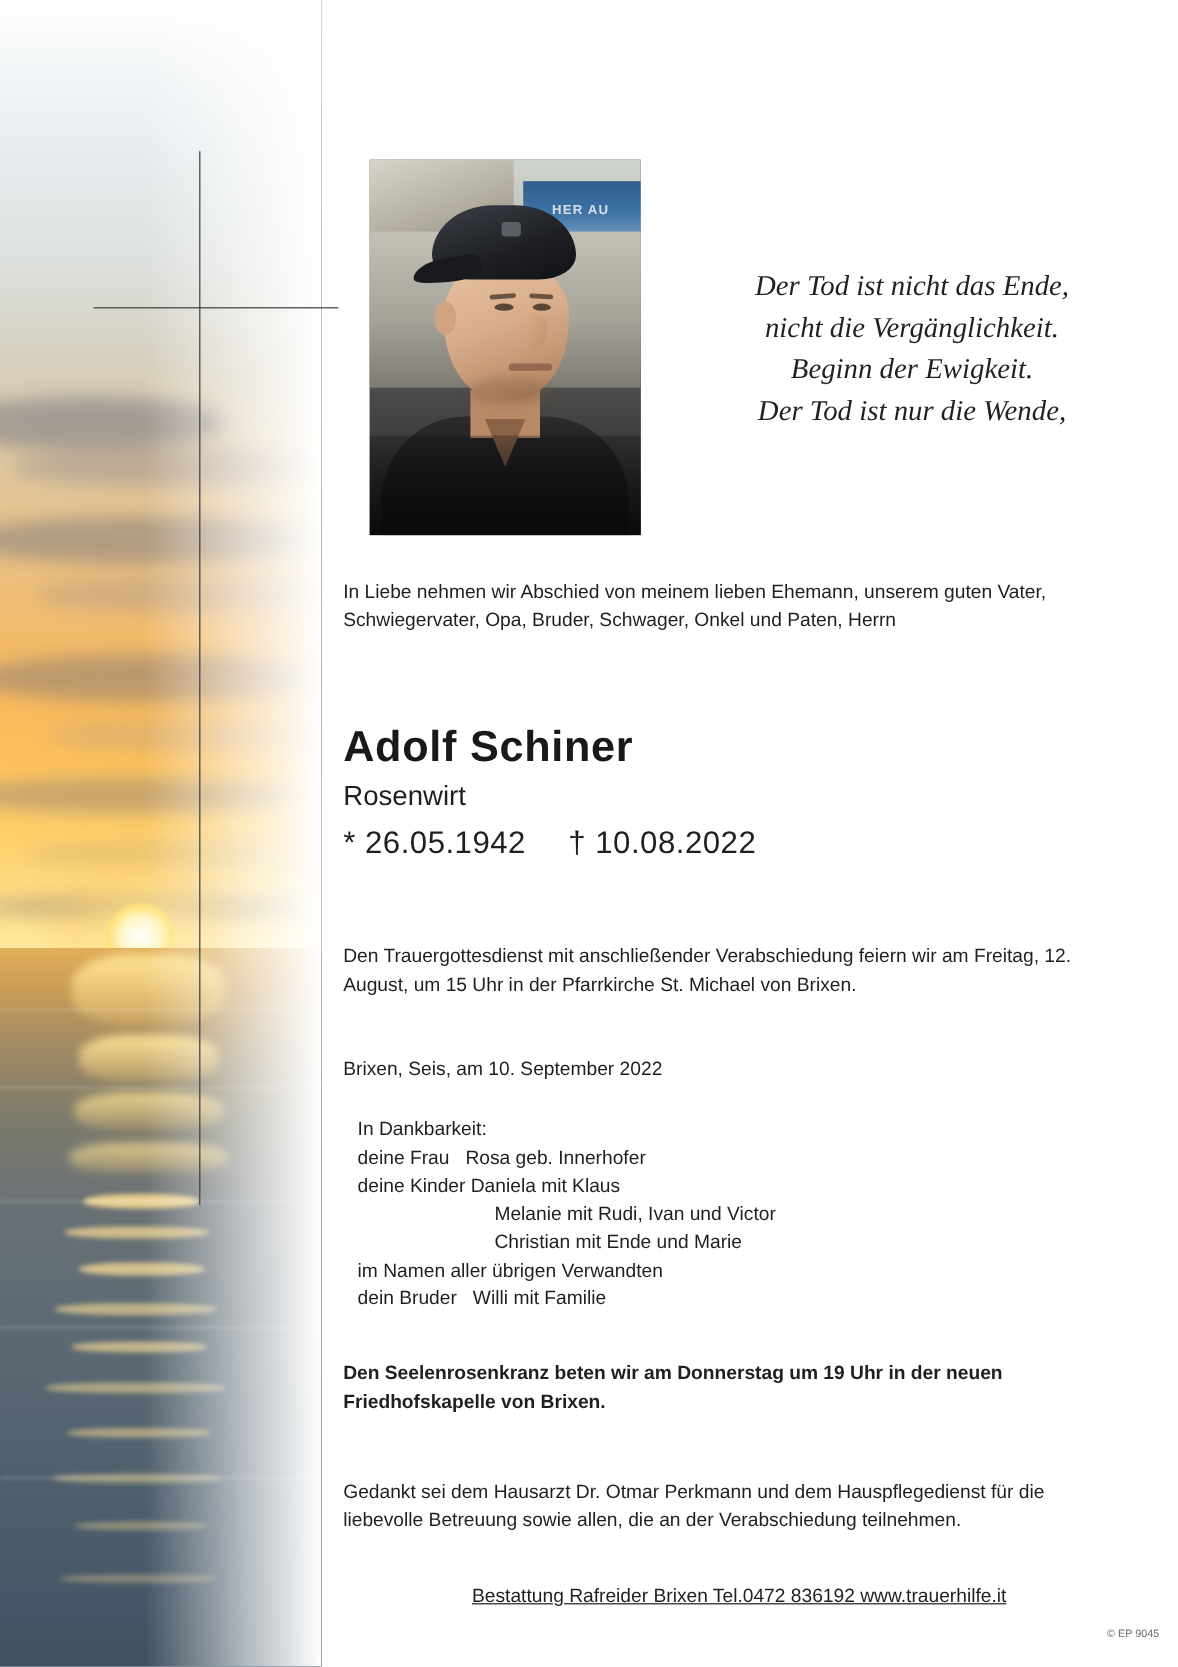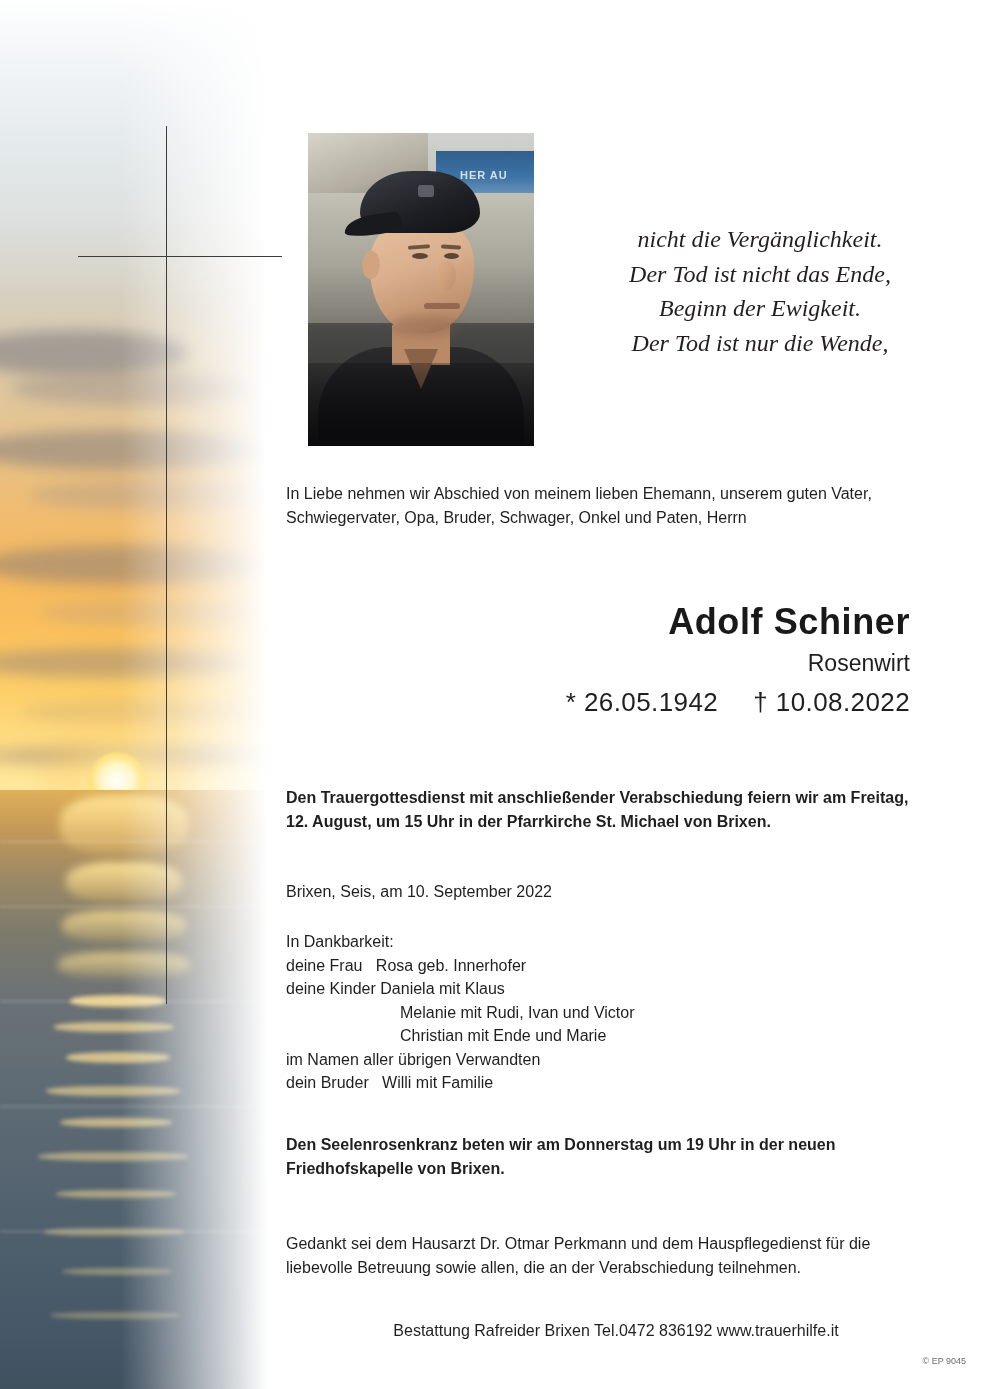--- a/index.html
+++ b/index.html
@@ -285,21 +285,21 @@
     font-size: 16px;
     line-height: 1.47;
   }
   .intro { top: 482px; }
 
   .name-block {
     position: absolute;
     left: 286px;
     top: 602px;
     width: 624px;
-    text-align: right;
+    text-align: left;
   }
   .name {
     font-size: 36px;
     font-weight: bold;
     letter-spacing: .6px;
     color: #191919;
     line-height: 1.1;
   }
   .nickname {
     font-size: 23px;
@@ -307,36 +307,37 @@
     margin-top: 8px;
   }
   .dates {
     font-size: 26px;
     color: #1f1f1f;
     margin-top: 10px;
     letter-spacing: .4px;
   }
   .dates .sep { display: inline-block; width: 20px; }
 
-  .service { top: 786px; font-weight: bold; }
+  .service { top: 786px; }
   .place-date { top: 880px; }
-  .thanks { top: 930px; }
+  .thanks { top: 930px; margin-left: 12px; }
   .thanks .fam-line { white-space: pre; }
   .indent1 { padding-left: 114px; }
   .rosary { top: 1133px; font-weight: bold; }
   .gratitude { top: 1232px; }
 
   .footer {
     position: absolute;
     left: 286px;
     top: 1322px;
     width: 660px;
     text-align: center;
     font-size: 16px;
     color: #1f1f1f;
+    text-decoration: underline;
   }
   .copyright {
     position: absolute;
     right: 16px;
     top: 1356px;
     font-size: 9px;
     color: #6b6b6b;
   }
 </style>
 </head>
@@ -404,22 +405,22 @@
     <div class="p-nose"></div>
     <div class="p-mouth"></div>
     <div class="p-chin-shadow"></div>
     <div class="p-cap"></div>
     <div class="p-cap-brim"></div>
     <div class="p-cap-badge"></div>
     <div class="p-dark"></div>
   </div>
 
   <div class="verse">
+    <div>Der Tod ist nicht das Ende,</div>
     <div>nicht die Vergänglichkeit.</div>
-    <div>Der Tod ist nicht das Ende,</div>
     <div>Beginn der Ewigkeit.</div>
     <div>Der Tod ist nur die Wende,</div>
   </div>
 
   <div class="body-text intro">In Liebe nehmen wir Abschied von meinem lieben Ehemann, unserem guten Vater, Schwiegervater, Opa, Bruder, Schwager, Onkel und Paten, Herrn</div>
 
   <div class="name-block">
     <div class="name">Adolf Schiner</div>
     <div class="nickname">Rosenwirt</div>
     <div class="dates">

